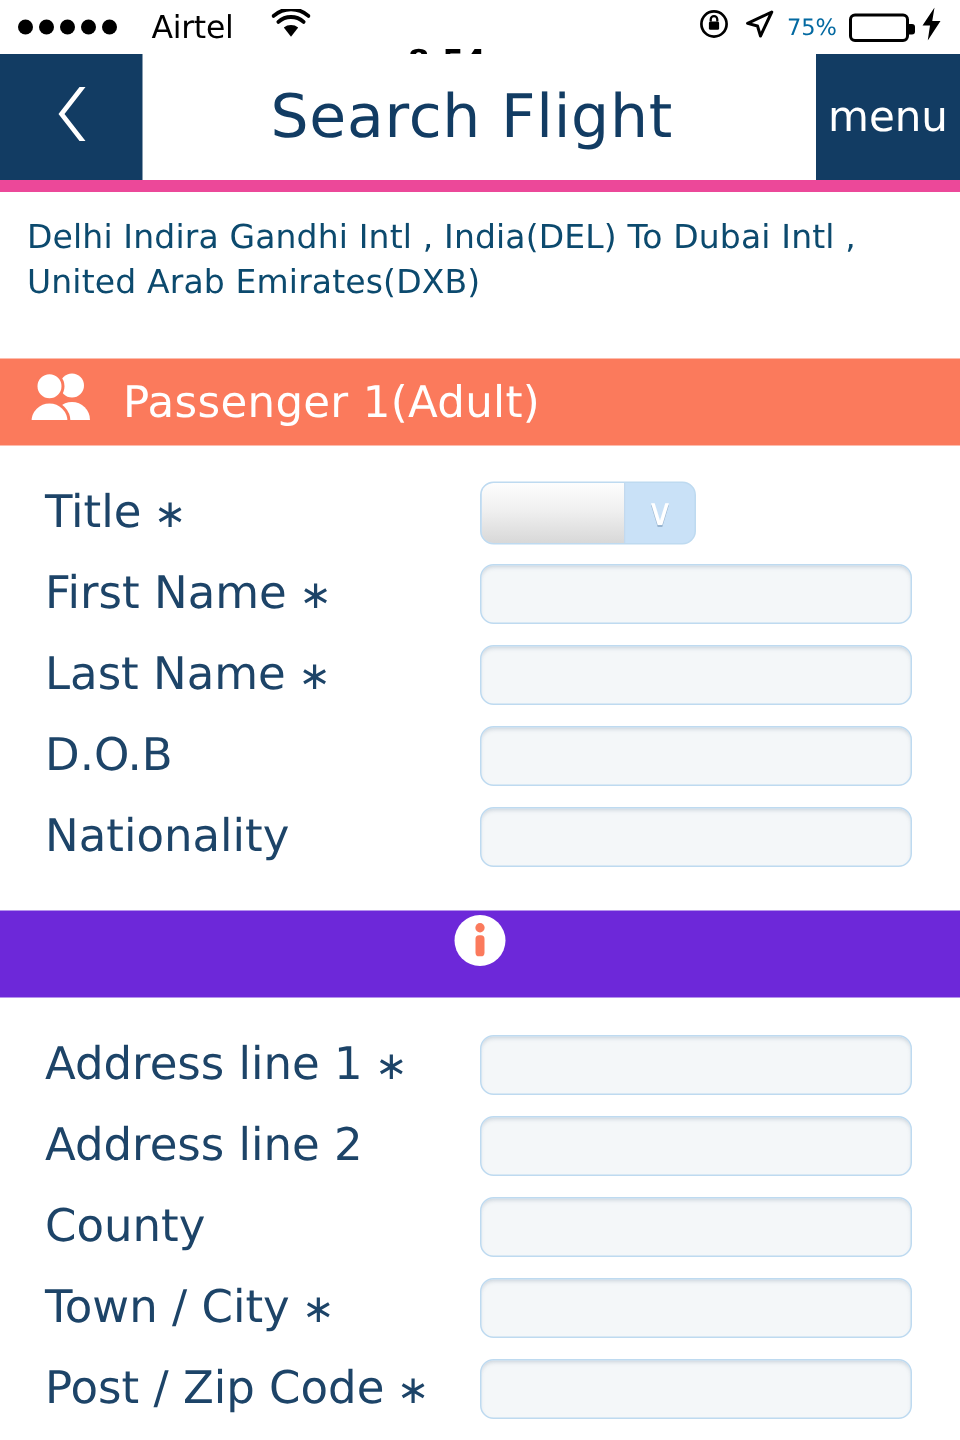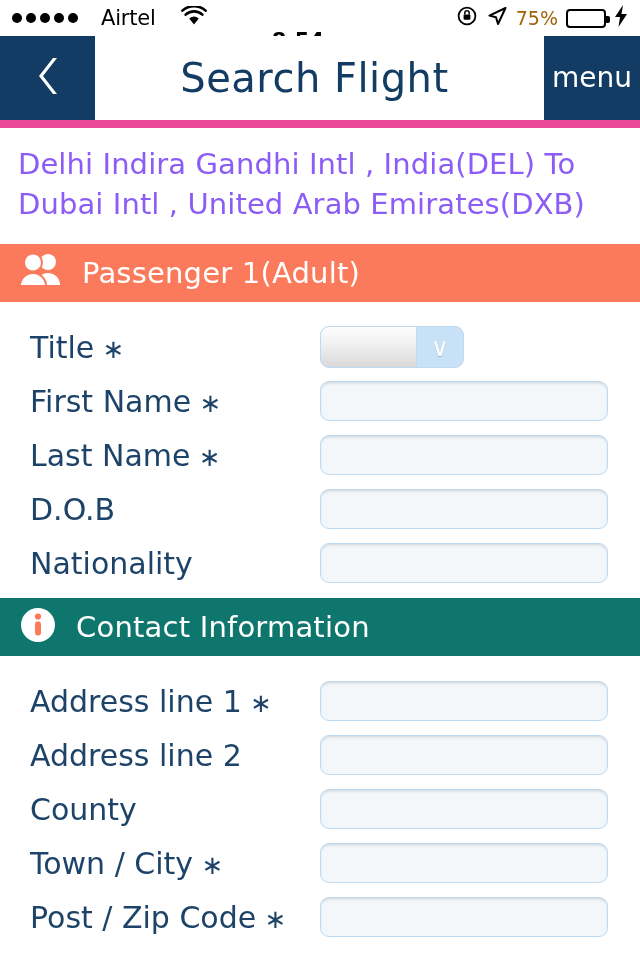--- a/index.html
+++ b/index.html
@@ -63,21 +63,21 @@
     color: #000;
     pointer-events: none;
     margin-top: 46px;
   }
   .status-right {
     margin-left: auto;
     display: flex;
     align-items: center;
     gap: 8px;
   }
-  .battery-pct { font-size: 19px; color: #a16207; }
+  .battery-pct { font-size: 15px; color: #0369a1; }
   .battery {
     position: relative;
     width: 40px;
     height: 19px;
     border: 2px solid #000;
     border-radius: 4px;
     padding: 2px;
   }
   .battery::after {
     content: "";
@@ -141,35 +141,35 @@
   }
   .menu-btn .menu-label {
     font-size: 28px;
     color: #ffffff;
     line-height: 1;
   }
 
   
   .route {
     padding: 16px 18px 12px 18px;
-    font-size: 29px;
+    font-size: 22px;
     line-height: 1.38;
-    color: #8b5cf6;
+    color: #0c4a6e;
     letter-spacing: 0.1px;
   }
 
   
   .section-head {
     height: 58px;
     background: #fb7a5c;
     display: flex;
     align-items: center;
     gap: 18px;
     padding: 0 18px;
-    margin-top: 8px;
+    margin-top: 22px;
   }
   .section-head .title {
     font-size: 29px;
     color: #ffffff;
     letter-spacing: 0.2px;
   }
   .sec-ico { display: block; flex: 0 0 auto; }
 
   
   .form-block { padding-top: 18px; }
@@ -318,21 +318,21 @@
         </div>
         <div class="field-row">
           <label class="field-label"><span>D.O.B</span></label>
           <input type="text" class="text-input" placeholder="" style="">
         </div>
         <div class="field-row">
           <label class="field-label"><span>Nationality</span></label>
           <input type="text" class="text-input" placeholder="" style="">
         </div>
       </div>
-      <div class="section-head" style="background: #0f766e;">
+      <div class="section-head" style="background: #6d28d9; flex-direction: column;">
         <span class="sec-ico"><svg width="40" height="40" viewBox="0 0 40 40">
             <circle cx="20" cy="20" r="17" fill="#ffffff"></circle>
             <circle cx="20" cy="11.5" r="3.1" fill="#fb7a5c"></circle>
             <rect x="17" y="16.5" width="6" height="14" rx="2.4" fill="#fb7a5c"></rect>
           </svg></span>
         <span class="title">Contact Information</span>
       </div>
       <div class="form-block">
         <div class="field-row">
           <label class="field-label"><span>Address line 1</span><span class="req"> ∗</span></label>

